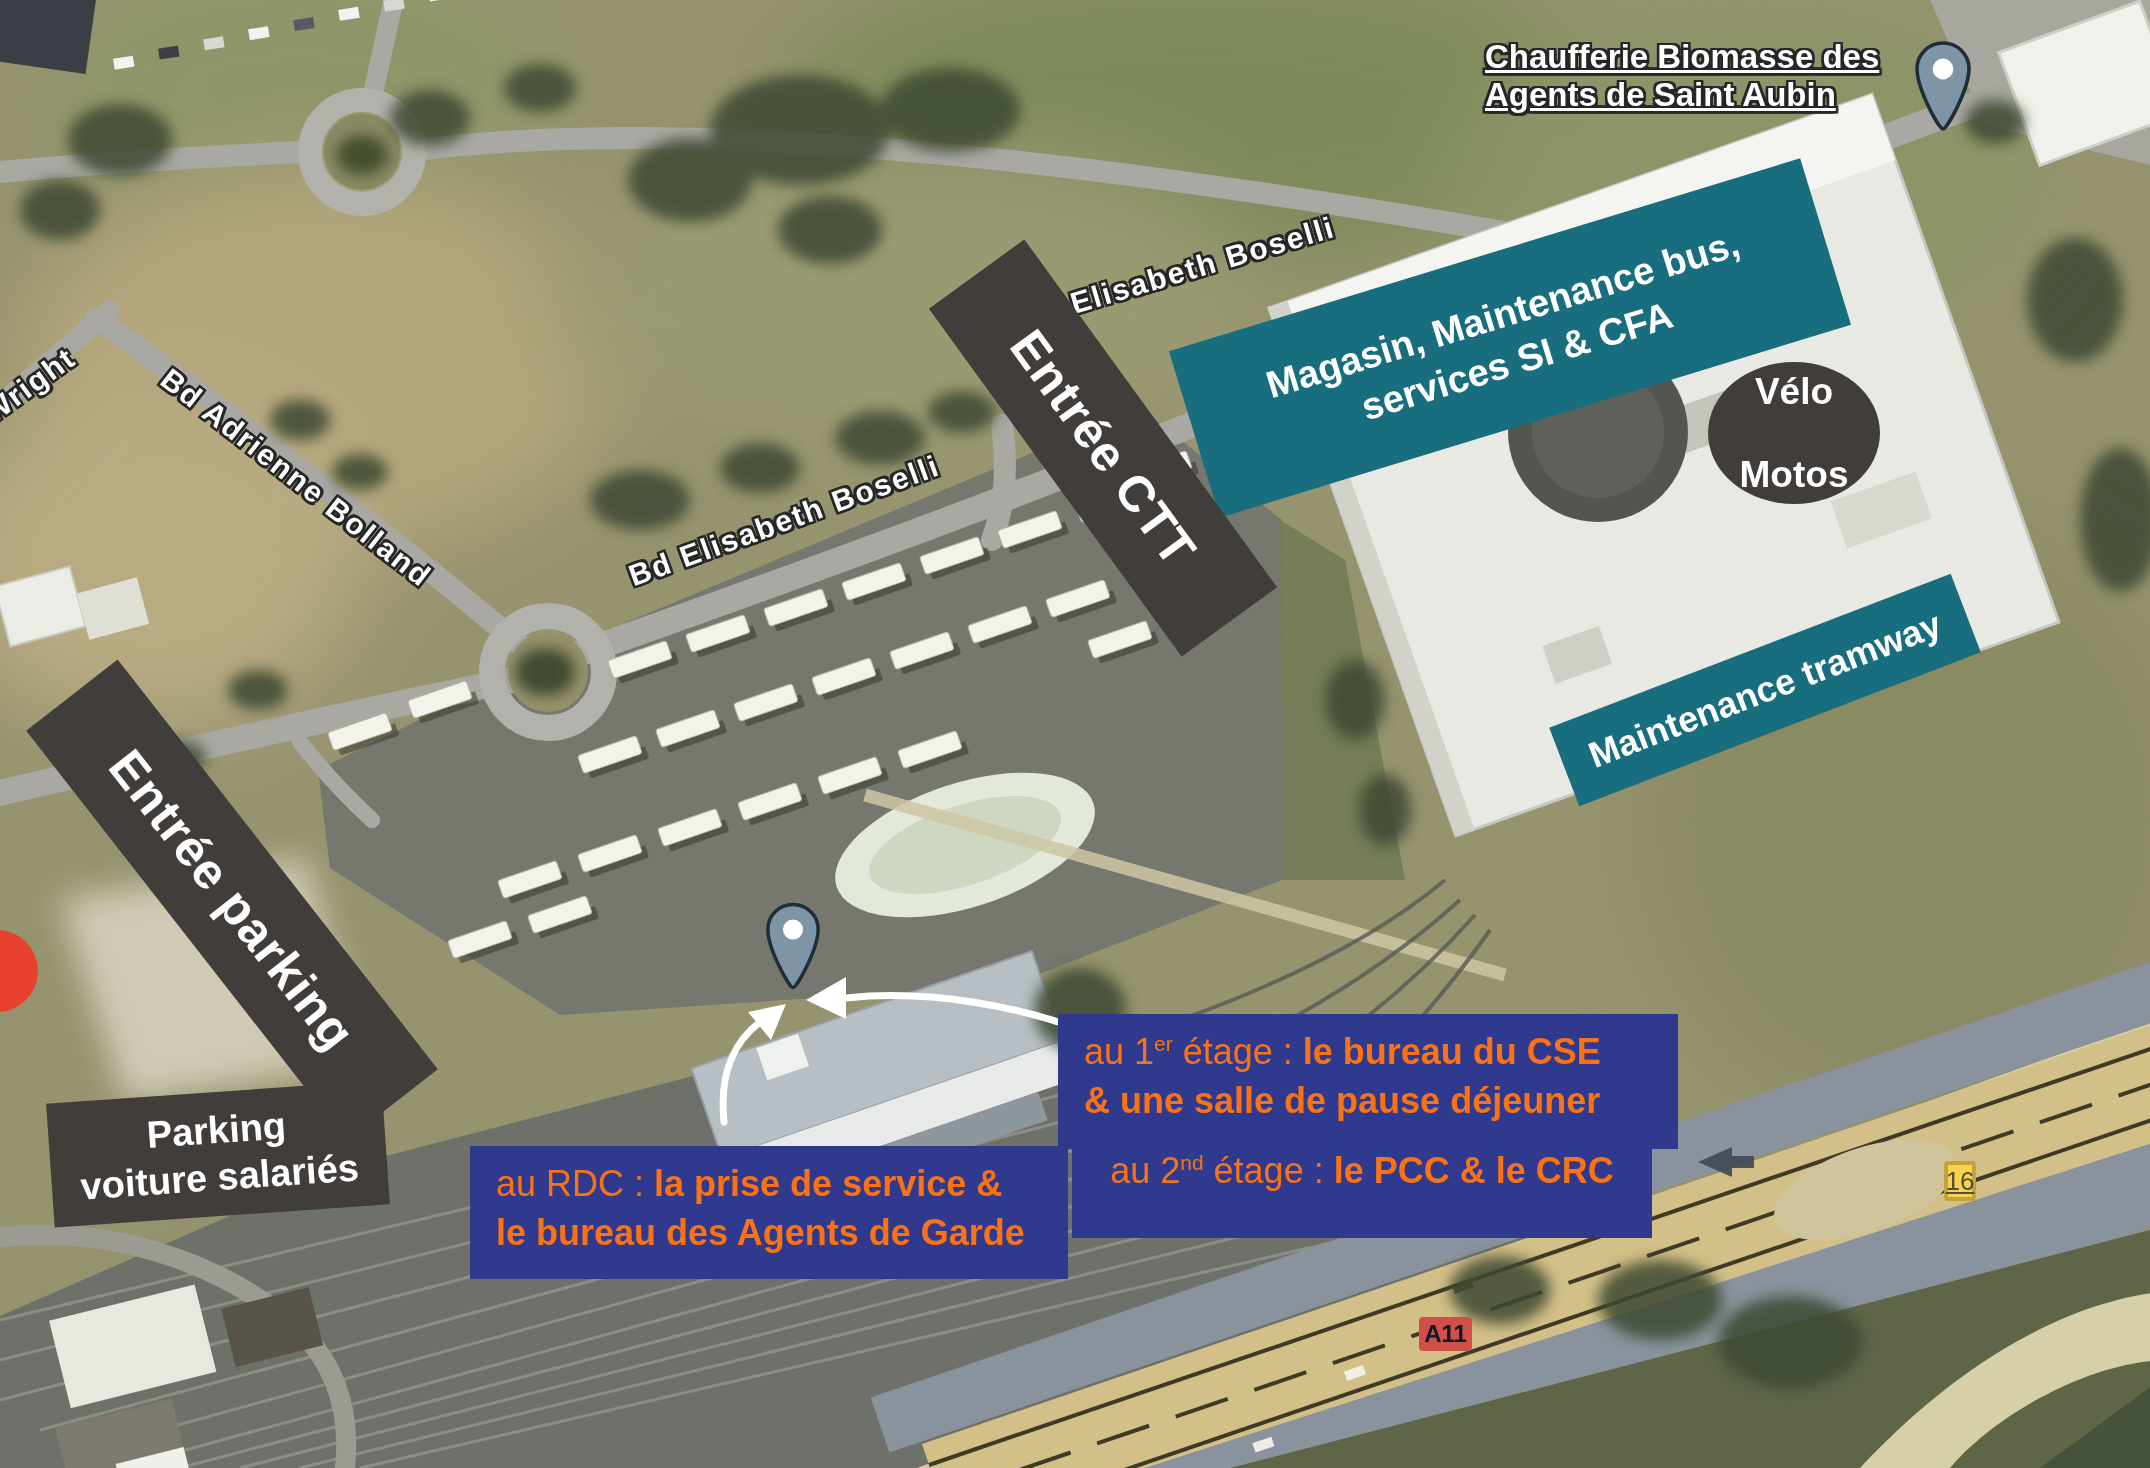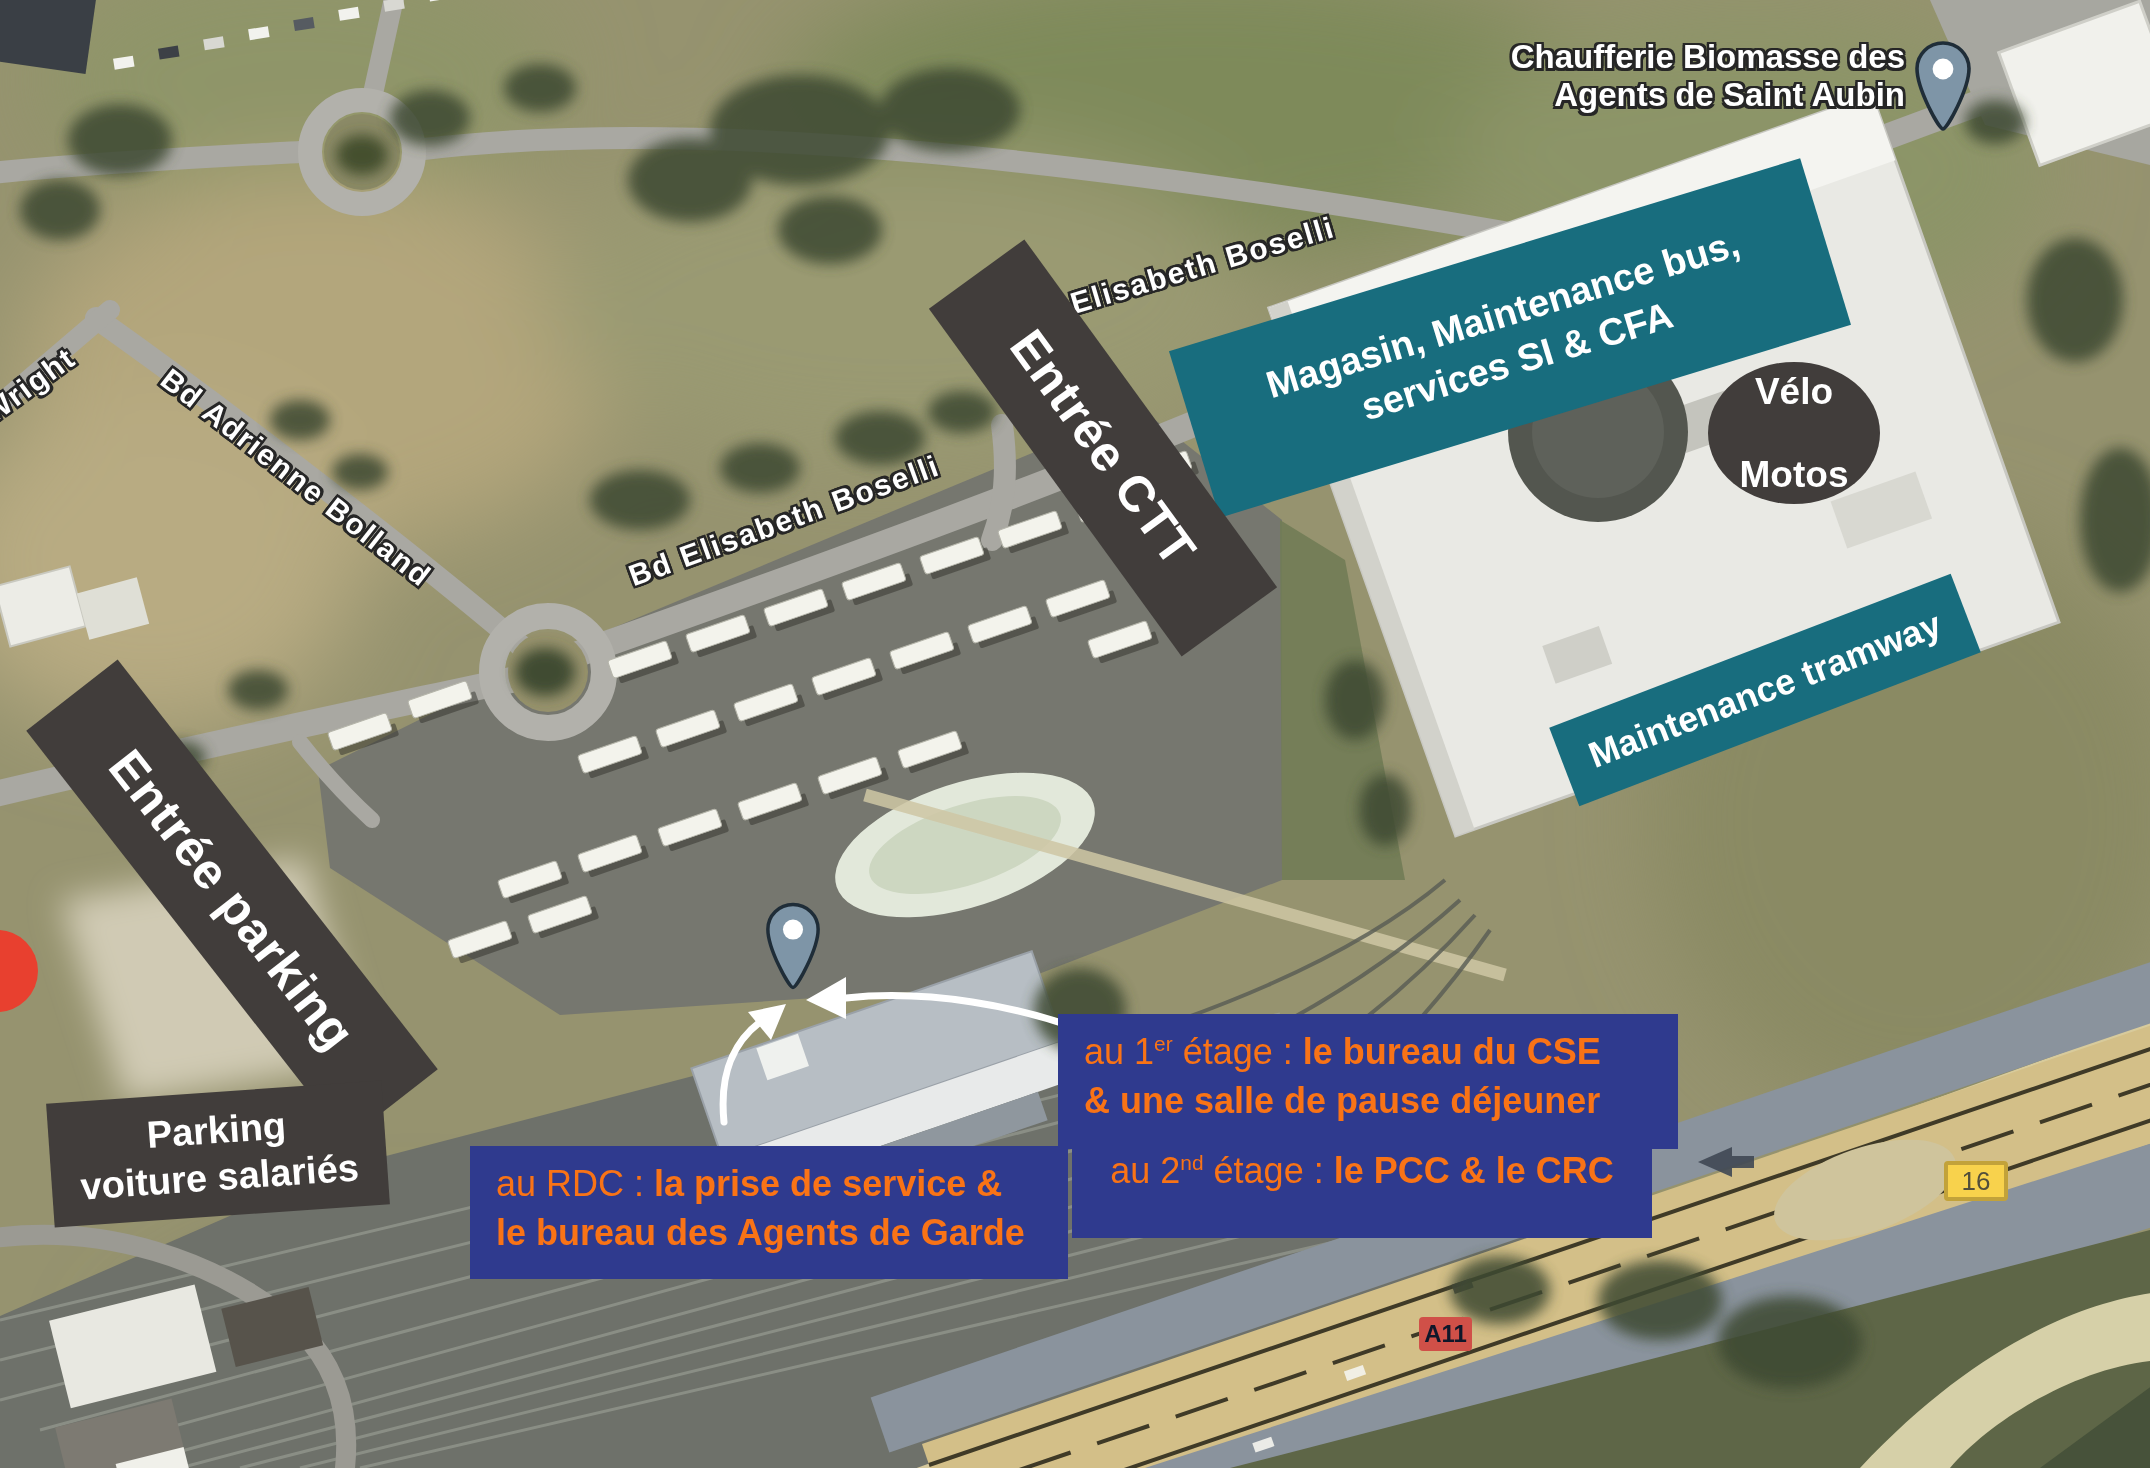--- a/index.html
+++ b/index.html
@@ -8,44 +8,44 @@
   .stage svg.map{position:absolute;left:0;top:0;z-index:0;}
   svg.arrows{position:absolute;left:0;top:0;z-index:2;pointer-events:none;}
 
   
   .outlined{color:#fff;font-weight:bold;white-space:nowrap;
     text-shadow:-2.5px -2.5px 0 #262626,2.5px -2.5px 0 #262626,
                 -2.5px 2.5px 0 #262626,2.5px 2.5px 0 #262626,
                 -2.5px 0 0 #262626,2.5px 0 0 #262626,
                 0 -2.5px 0 #262626,0 2.5px 0 #262626;}
   .street{position:absolute;z-index:1;font-size:30px;letter-spacing:2px;}
-  .poi{position:absolute;z-index:2;font-size:33px;line-height:1.14;text-align:right;}
+  .poi{position:absolute;z-index:2;font-size:33px;line-height:1.14;text-decoration:underline;}
 
   
   .banner{position:absolute;display:flex;flex-direction:column;align-items:center;
           justify-content:center;color:#fff;font-weight:bold;text-align:center;z-index:3;}
   .banner-dark{background:#413d3b;}
   .banner-teal{background:#186d7e;}
   .ellipse{border-radius:50%;}
 
   
   .info-box{position:absolute;background:#2f3a8e;color:#f97316;z-index:3;
             font-size:36px;line-height:49px;}
   .info-box .bold{font-weight:bold;}
   .info-box sup{font-size:.58em;line-height:0;}
   .ib-pad{padding:13px 0 0 26px;}
   .ib-center{display:flex;justify-content:center;}
 
   
   .shield-a11{position:absolute;left:1419px;top:1317px;width:53px;height:34px;z-index:3;
     background:#d05048;border-radius:4px;color:#0f172a;font-weight:bold;font-size:24px;
     display:flex;align-items:center;justify-content:center;}
-  .chip-exit{position:absolute;left:1944px;top:1161px;width:64px;height:40px;z-index:3;
+  .chip-exit{position:absolute;left:1944px;top:1161px;width:32px;height:40px;z-index:3;
     background:#f8d24c;border:4px solid #c2a23a;border-radius:4px;box-sizing:border-box;
-    color:#514e3b;font-size:26px;display:flex;align-items:center;justify-content:center;}
+    color:#514e3b;font-size:26px;display:flex;align-items:center;justify-content:center;text-decoration:underline;}
 
   
   .pin{position:absolute;z-index:4;}
   .marker-red{position:absolute;left:-44px;top:930px;width:82px;height:82px;z-index:4;
     border-radius:50%;background:#e8402f;}
 </style>
 </head>
 <body>
 
 <div class="stage">

